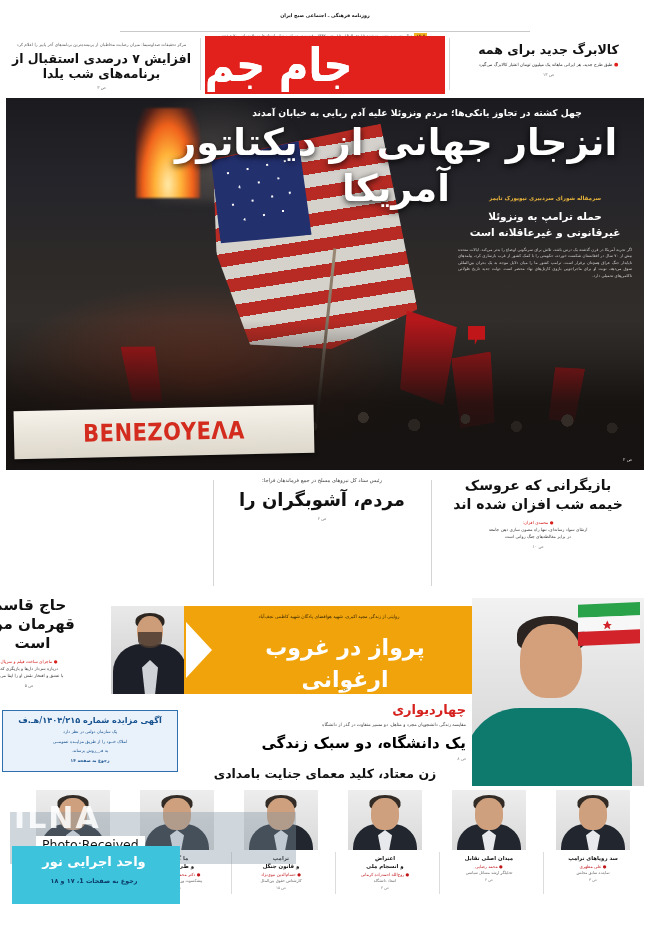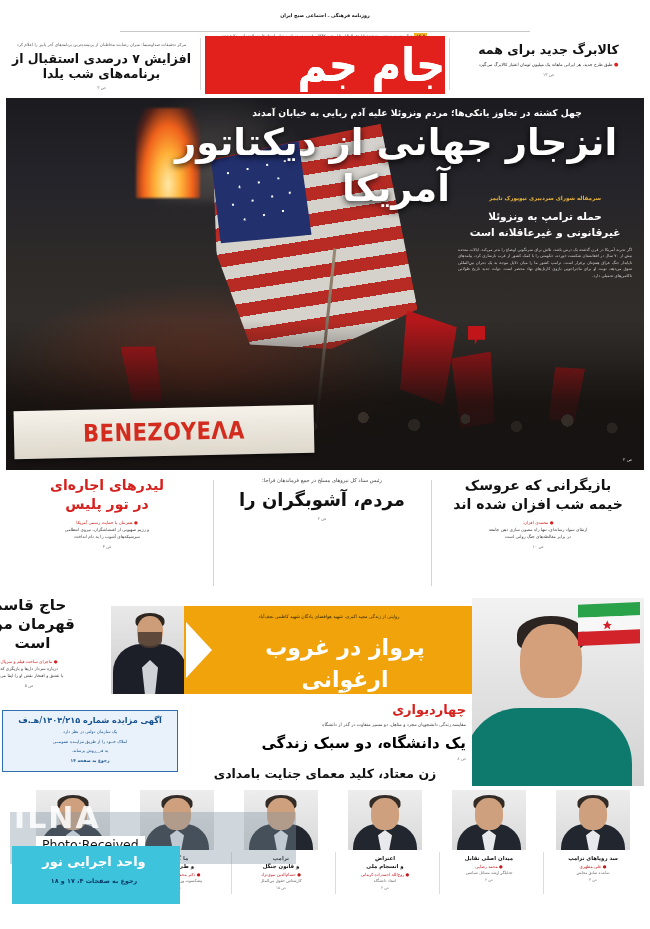--- a/index.html
+++ b/index.html
@@ -65,21 +65,21 @@
     margin: 0 1px;
     font-weight: bold;
   }
   .logo-box {
     position: absolute;
     left: 205px; top: 36px;
     width: 240px; height: 58px;
     background: #e2201c;
     display: flex;
     align-items: center;
-    justify-content: flex-start;
+    justify-content: flex-end;
   }
   .logo-inner {
     color: #ffffff;
     font-size: 40px;
     font-weight: bold;
     letter-spacing: 1px;
     line-height: 1;
     font-family: "DejaVu Sans", sans-serif;
     transform: scaleY(1.15);
     white-space: nowrap;
@@ -740,30 +740,20 @@
       </div>
       <div class="pg-ref">ص ۱۰</div>
     </div>
 
     <div class="col col-b">
       <div class="col-kicker">رئیس ستاد کل نیروهای مسلح در جمع فرماندهان فراجا:</div>
       <div class="col-head big">مردم، آشوبگران را</div>
       <div class="pg-ref">ص ۲</div>
     </div>
 
-    <div class="col col-c">
-      <div class="col-head red">لیدرهای اجاره‌ای</div>
-      <div class="col-head red">در تور پلیس</div>
-      <div class="col-sub">
-        <div class="byline">● همزمان با حمایت رسمی آمریکا</div>
-        <div>و رژیم صهیونی از اغتشاشگران، نیروی انتظامی</div>
-        <div>سرشبکه‌های آشوب را به دام انداخت</div>
-      </div>
-      <div class="pg-ref">ص ۴</div>
-    </div>
   </div>
 
   <div class="mid">
 
     <div class="leftcol">
       <div style="text-align:center;">
         <div class="col-head" style="font-size:15px;line-height:19px;">حاج قاسم</div>
         <div class="col-head" style="font-size:15px;line-height:19px;padding-left:7px;">قهرمان من است</div>
         <div class="col-sub">
           <div class="byline">● ماجرای ساخت فیلم و سریال</div>
@@ -916,17 +906,17 @@
   </div>
 
   <div class="wm">
     <div class="wm-band"></div>
     <div class="wm-ilna">ILNA</div>
     <div class="wm-received">Photo:Received</div>
   </div>
 
   <div class="teal-box">
     <div class="tb-t">واحد اجرایی نور</div>
-    <div class="tb-r">رجوع به صفحات ۴، ۱۷ و ۱۸</div>
+    <div class="tb-r">رجوع به صفحات 1، ۱۷ و ۱۸</div>
   </div>
   <div class="teal-strip"></div>
 
 </div>
 
 </body></html>

